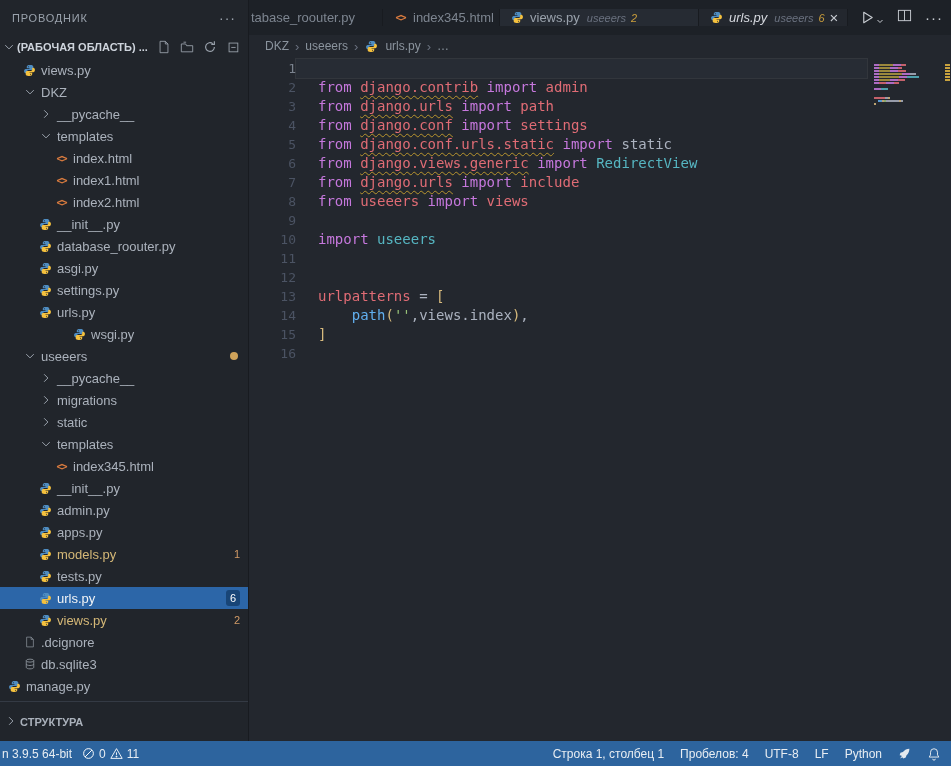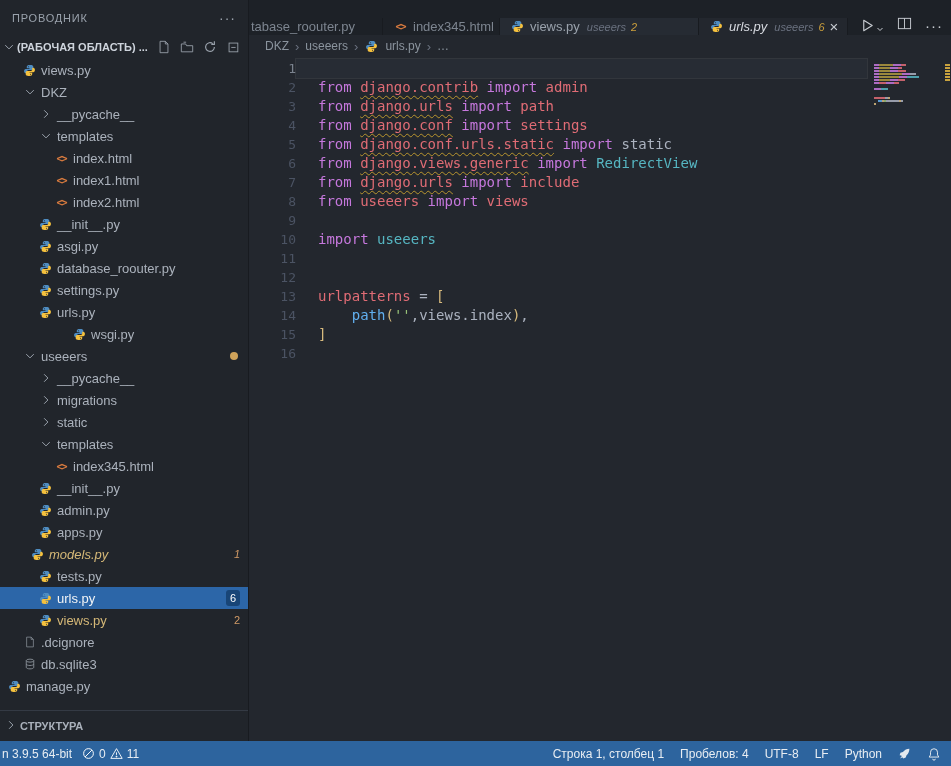--- a/index.html
+++ b/index.html
@@ -18,24 +18,24 @@
 .tree-row{height:22px;display:flex;align-items:center;font-size:13px;color:#abb2bc;position:relative;cursor:pointer;white-space:nowrap}
 .tree-row.selected{background:#2c66a8;color:#f2f4f6}
 .tree-row.modified .tree-label{color:#d5b877}
 .tree-row.selected .tree-label{color:#f2f4f6}
 .slot{width:19px;height:22px;display:flex;align-items:center;justify-content:center;flex:none}
 .slot.open svg{transform:rotate(90deg)}
 .tree-label{margin-left:2px}
 .tree-badge{position:absolute;right:8px;font-size:11px;color:#d19a66}
 .tree-row.selected .tree-badge{color:#fff;background:rgba(10,42,78,.55);border-radius:3px;padding:0 4px;height:16px;line-height:16px}
 .tree-dot{position:absolute;right:10px;width:8px;height:8px;border-radius:50%;background:#cfa35a}
-.outline-header{margin-top:auto;height:31px;border-top:1px solid #343a44;display:flex;align-items:center;gap:4px;padding:0 6px;color:#aab1bb;font-size:11px;font-weight:700}
+.outline-header{margin-top:auto;height:40px;border-top:1px solid #343a44;display:flex;align-items:center;gap:4px;padding:0 6px;color:#aab1bb;font-size:11px;font-weight:700}
 
 .main{flex:1;display:flex;flex-direction:column;min-width:0;background:#23272e}
-.tabbar{height:35px;background:#1d2127;display:flex;align-items:flex-end;flex:none}
+.tabbar{height:35px;background:#1d2127;display:flex;align-items:center;flex:none}
 .tab{display:flex;align-items:center;gap:5px;padding:0 10px;font-size:13px;color:#7d8590;border-right:1px solid #181b20;flex:none;cursor:pointer;overflow:hidden}
 .tab:nth-child(1){width:134px;padding-left:2px}
 .tab:nth-child(2){width:117px}
 .tab:nth-child(3){width:199px}
 .tab:nth-child(4){width:149px}
 .tab.hl{background:#262b33;color:#9aa2ac}
 .tab.active{background:#23272e;color:#d7dae0}
 .tab-label.it{font-style:italic}
 .tab-detail{font-size:11px;font-style:italic;color:#6b7280;margin-left:2px}
 .tab-badge{font-size:11px;font-style:italic;color:#cc9f3c}
@@ -178,30 +178,30 @@
             </span>
             <span class="tree-label">__init__.py</span>
           </div>
           <div class="tree-row" style="padding-left: 36px;">
             <span class="slot">
               <svg width="13" height="13" viewBox="0 0 24 24">
                 <path fill="#4e8cc0" d="M12 2c-3 0-5 1-5 3v3h5v1H5c-2 0-3 2-3 4s1 4 3 4h2v-3c0-2 2-3 4-3h5c1.7 0 3-1.3 3-3V5c0-2-2-3-5-3h-2zm-2 2.2a1 1 0 110 2 1 1 0 010-2z"></path>
                 <path fill="#f5c13e" d="M12 22c3 0 5-1 5-3v-3h-5v-1h7c2 0 3-2 3-4s-1-4-3-4h-2v3c0 2-2 3-4 3H8c-1.7 0-3 1.3-3 3v3c0 2 2 3 5 3h2zm2-4.2a1 1 0 110 2 1 1 0 010-2z"></path>
               </svg>
             </span>
+            <span class="tree-label">database_roouter.py</span>
+          </div>
+          <div class="tree-row" style="padding-left: 36px;">
+            <span class="slot">
+              <svg width="13" height="13" viewBox="0 0 24 24">
+                <path fill="#4e8cc0" d="M12 2c-3 0-5 1-5 3v3h5v1H5c-2 0-3 2-3 4s1 4 3 4h2v-3c0-2 2-3 4-3h5c1.7 0 3-1.3 3-3V5c0-2-2-3-5-3h-2zm-2 2.2a1 1 0 110 2 1 1 0 010-2z"></path>
+                <path fill="#f5c13e" d="M12 22c3 0 5-1 5-3v-3h-5v-1h7c2 0 3-2 3-4s-1-4-3-4h-2v3c0 2-2 3-4 3H8c-1.7 0-3 1.3-3 3v3c0 2 2 3 5 3h2zm2-4.2a1 1 0 110 2 1 1 0 010-2z"></path>
+              </svg>
+            </span>
             <span class="tree-label">asgi.py</span>
-          </div>
-          <div class="tree-row" style="padding-left: 36px;">
-            <span class="slot">
-              <svg width="13" height="13" viewBox="0 0 24 24">
-                <path fill="#4e8cc0" d="M12 2c-3 0-5 1-5 3v3h5v1H5c-2 0-3 2-3 4s1 4 3 4h2v-3c0-2 2-3 4-3h5c1.7 0 3-1.3 3-3V5c0-2-2-3-5-3h-2zm-2 2.2a1 1 0 110 2 1 1 0 010-2z"></path>
-                <path fill="#f5c13e" d="M12 22c3 0 5-1 5-3v-3h-5v-1h7c2 0 3-2 3-4s-1-4-3-4h-2v3c0 2-2 3-4 3H8c-1.7 0-3 1.3-3 3v3c0 2 2 3 5 3h2zm2-4.2a1 1 0 110 2 1 1 0 010-2z"></path>
-              </svg>
-            </span>
-            <span class="tree-label">database_roouter.py</span>
           </div>
           <div class="tree-row" style="padding-left: 36px;">
             <span class="slot">
               <svg width="13" height="13" viewBox="0 0 24 24">
                 <path fill="#4e8cc0" d="M12 2c-3 0-5 1-5 3v3h5v1H5c-2 0-3 2-3 4s1 4 3 4h2v-3c0-2 2-3 4-3h5c1.7 0 3-1.3 3-3V5c0-2-2-3-5-3h-2zm-2 2.2a1 1 0 110 2 1 1 0 010-2z"></path>
                 <path fill="#f5c13e" d="M12 22c3 0 5-1 5-3v-3h-5v-1h7c2 0 3-2 3-4s-1-4-3-4h-2v3c0 2-2 3-4 3H8c-1.7 0-3 1.3-3 3v3c0 2 2 3 5 3h2zm2-4.2a1 1 0 110 2 1 1 0 010-2z"></path>
               </svg>
             </span>
             <span class="tree-label">settings.py</span>
           </div>
@@ -290,21 +290,21 @@
           </div>
           <div class="tree-row" style="padding-left: 36px;">
             <span class="slot">
               <svg width="13" height="13" viewBox="0 0 24 24">
                 <path fill="#4e8cc0" d="M12 2c-3 0-5 1-5 3v3h5v1H5c-2 0-3 2-3 4s1 4 3 4h2v-3c0-2 2-3 4-3h5c1.7 0 3-1.3 3-3V5c0-2-2-3-5-3h-2zm-2 2.2a1 1 0 110 2 1 1 0 010-2z"></path>
                 <path fill="#f5c13e" d="M12 22c3 0 5-1 5-3v-3h-5v-1h7c2 0 3-2 3-4s-1-4-3-4h-2v3c0 2-2 3-4 3H8c-1.7 0-3 1.3-3 3v3c0 2 2 3 5 3h2zm2-4.2a1 1 0 110 2 1 1 0 010-2z"></path>
               </svg>
             </span>
             <span class="tree-label">apps.py</span>
           </div>
-          <div class="tree-row modified" style="padding-left: 28px; font-style: italic;">
+          <div class="tree-row modified" style="padding-left: 36px;">
             <span class="slot">
               <svg width="13" height="13" viewBox="0 0 24 24">
                 <path fill="#4e8cc0" d="M12 2c-3 0-5 1-5 3v3h5v1H5c-2 0-3 2-3 4s1 4 3 4h2v-3c0-2 2-3 4-3h5c1.7 0 3-1.3 3-3V5c0-2-2-3-5-3h-2zm-2 2.2a1 1 0 110 2 1 1 0 010-2z"></path>
                 <path fill="#f5c13e" d="M12 22c3 0 5-1 5-3v-3h-5v-1h7c2 0 3-2 3-4s-1-4-3-4h-2v3c0 2-2 3-4 3H8c-1.7 0-3 1.3-3 3v3c0 2 2 3 5 3h2zm2-4.2a1 1 0 110 2 1 1 0 010-2z"></path>
               </svg>
             </span>
             <span class="tree-label">models.py</span>
             <span class="tree-badge">1</span>
           </div>
           <div class="tree-row" style="padding-left: 36px;">

